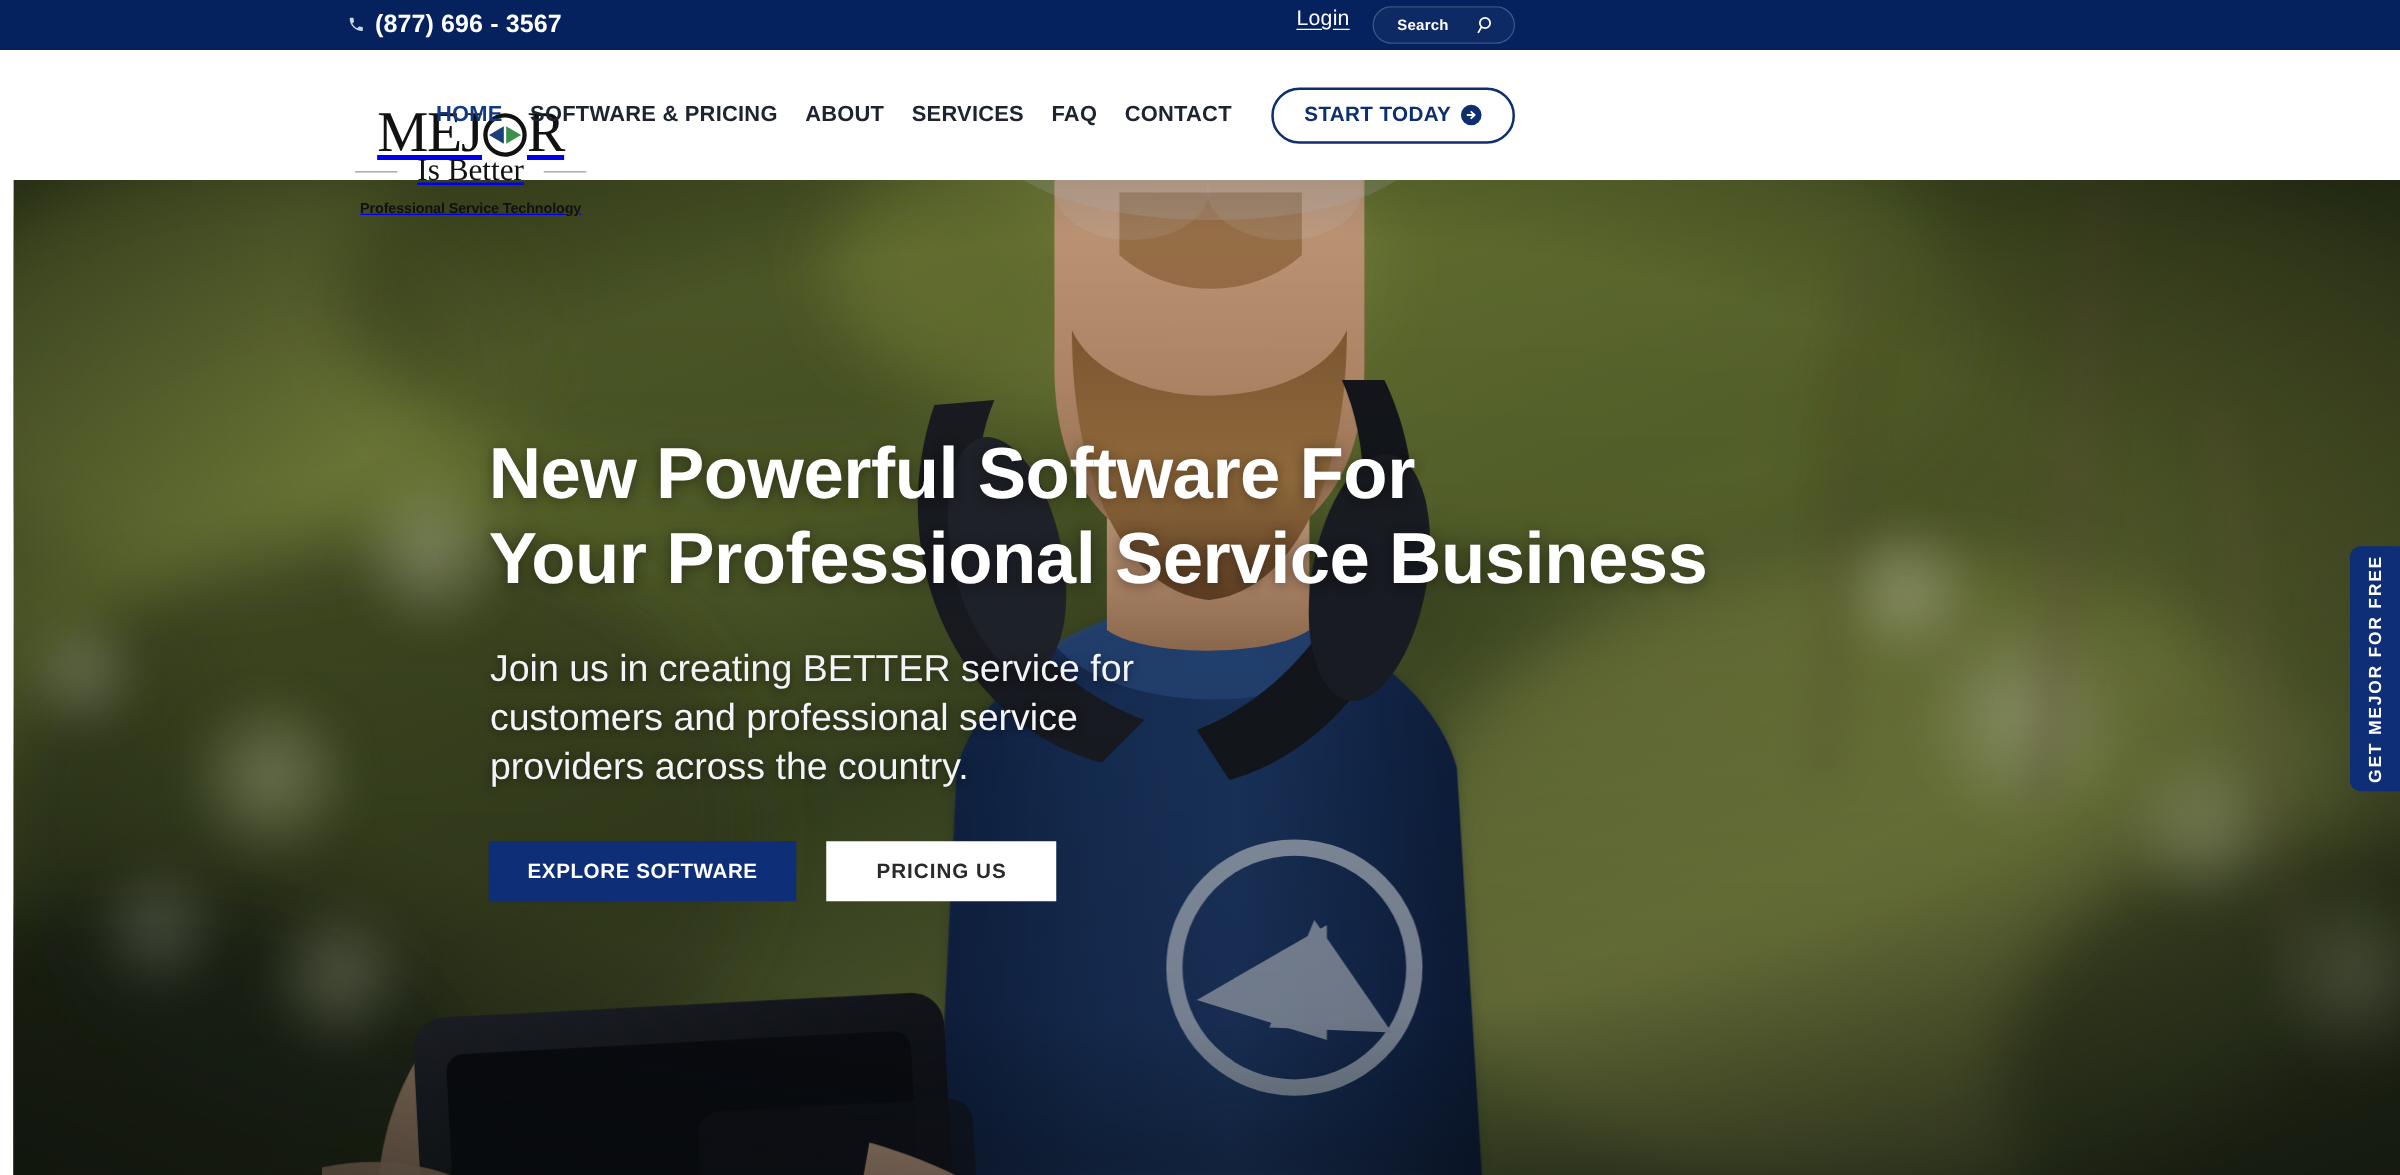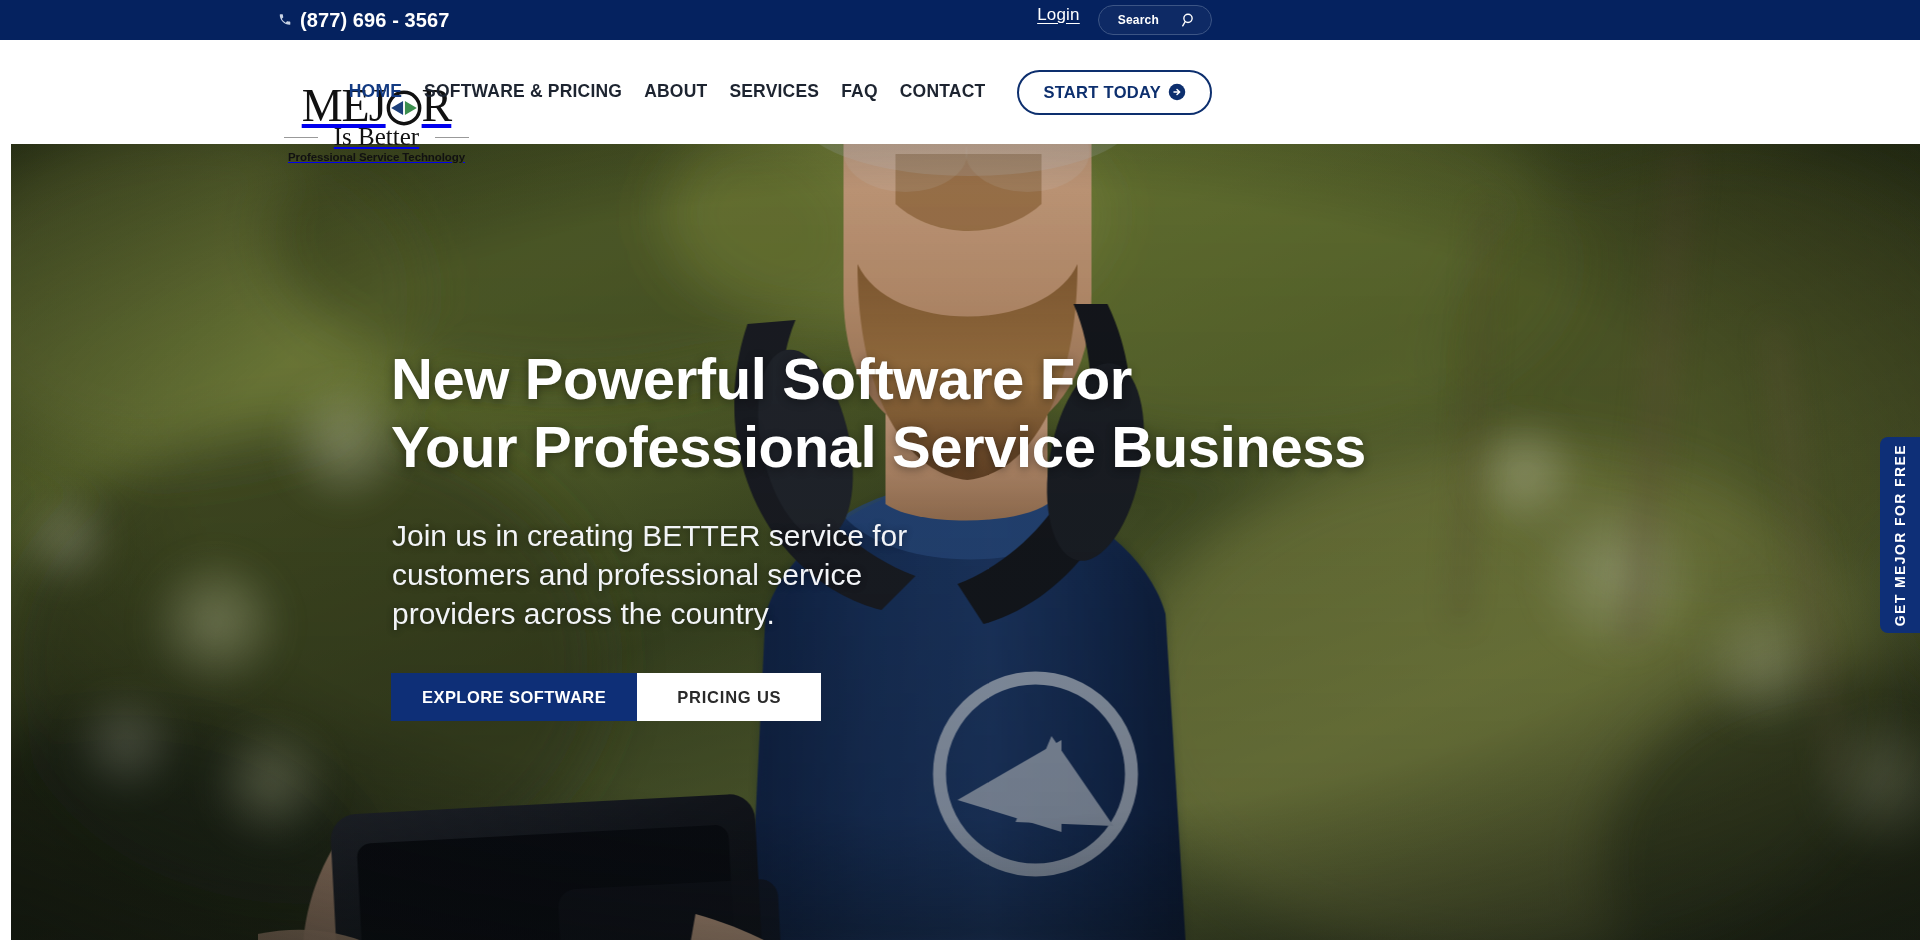--- a/index.html
+++ b/index.html
@@ -116,21 +116,21 @@
     font-size:25px; color:#111;
     line-height:1.05;
     white-space:nowrap;
   }
   .logo-tag{
     text-align:center;
     font-size:11.5px;
     font-weight:700;
     color:#111;
     letter-spacing:-0.1px;
-    margin-top:1px;
+    margin-top:11px;
     white-space:nowrap;
   }
 
   .nav{
     position:absolute;
     right:708px;
     top:0; height:104px;
     display:flex; align-items:center; gap:0;
   }
   .nav-item{
@@ -204,21 +204,21 @@
     font-size:30px;
     font-weight:400;
     line-height:1.30;
     color:#f2f4f7;
     text-shadow:0 1px 7px rgba(0,0,0,.45);
   }
   .hero-buttons{
     position:absolute;
     left:0; top:529px;
     display:flex; align-items:stretch;
-    gap:0;
+    gap:24px;
   }
   .btn{
     display:flex; align-items:center; justify-content:center;
     height:48px;
     font-size:16.5px;
     font-weight:700;
     letter-spacing:.45px;
     cursor:pointer;
     border:0;
     font-family:"Liberation Sans", sans-serif;

